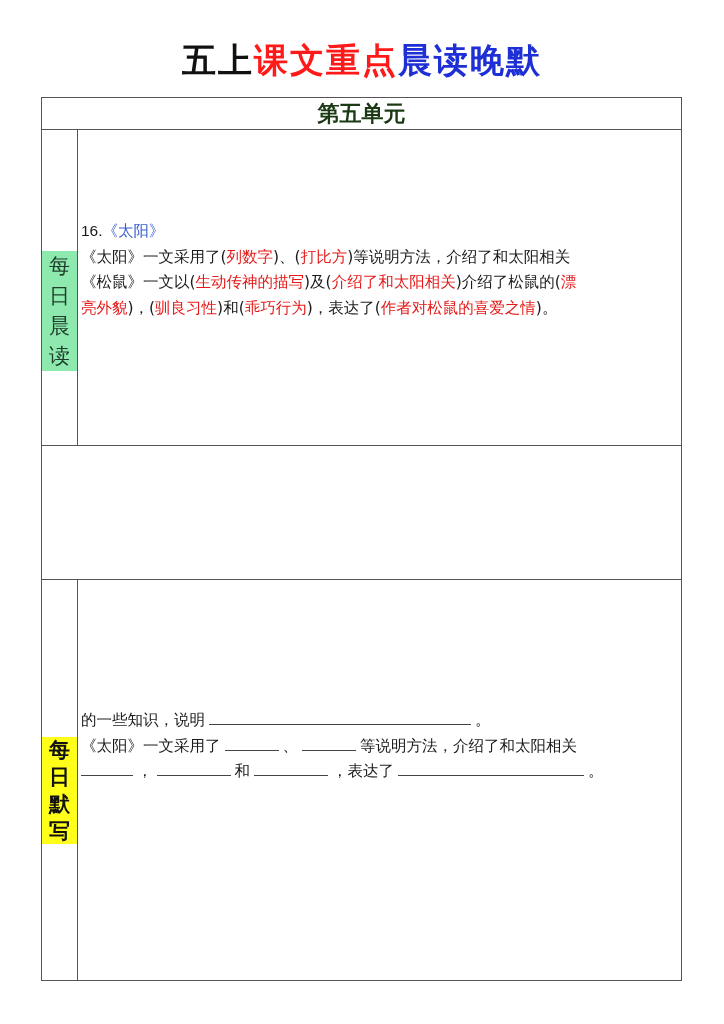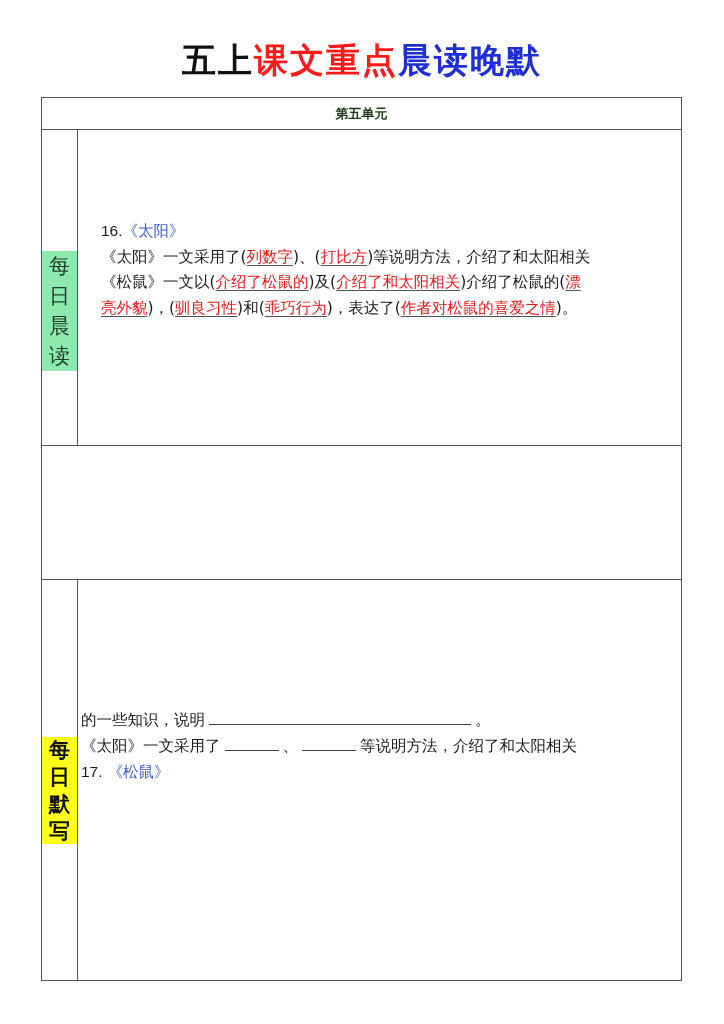--- a/index.html
+++ b/index.html
@@ -6,38 +6,38 @@
   body { width:724px; height:1024px; position:relative; overflow:hidden;
          font-family:"DejaVu Sans", sans-serif; color:#1a1a1a; }
   .title { position:absolute; top:38px; left:0; width:724px; text-align:center;
            font-family:"DejaVu Serif", serif; font-size:34px; font-weight:bold; letter-spacing:2px; }
   .t-black { color:#111111; } .t-red { color:#ff1a1a; } .t-blue { color:#1f2fd6; }
   .sheet { position:absolute; left:41px; top:97px; width:641px; height:884px;
            border:1.3px solid #555; box-sizing:border-box; }
   .row { position:absolute; left:0; width:100%; border-bottom:1.3px solid #555; box-sizing:border-box; }
   .row.last { border-bottom:none; }
   .header-row { top:0; height:32px; text-align:center; }
-  .header-row span { font-family:"DejaVu Serif", serif; font-weight:bold; font-size:13px;
+  .header-row span { font-family:"DejaVu Serif", serif; font-weight:bold; font-size:22px;
                      color:#1b3a14; line-height:31px; }
   .morning { top:32px; height:316px; }
   .blank { top:348px; height:134px; }
   .evening { top:482px; height:401px; }
   .label-col { position:absolute; left:0; top:0; width:36px; height:100%; border-right:1.3px solid #555; box-sizing:border-box; }
   .label-bg { position:absolute; left:0; width:35px; }
   .label-text { position:absolute; left:0; width:35px; text-align:center; font-size:21px; line-height:30px; }
   .morning .label-bg { top:121px; height:120px; background:#8de9ad; }
   .morning .label-text { top:121px; color:#1f3d2b; font-family:"DejaVu Serif", serif; }
   .evening .label-bg { top:157px; height:107px; background:#ffff1a; }
   .evening .label-text { top:156px; color:#111; font-weight:bold; line-height:27px; font-family:"DejaVu Serif", serif; }
   .content { position:absolute; left:39px; right:8px; font-size:15.5px; line-height:25.5px; }
-  .morning .content { top:88px;margin-left:20px; }
+  .morning .content { top:88px; }
   .evening .content { top:128px; }
   .num { font-family:"Liberation Sans", sans-serif; }
   .book { color:#3a5fd0; }
-  .ans { color:#e51919; text-decoration:underline; text-decoration-color:#555; text-underline-offset:3px; }
+  .ans { color:#e51919; text-decoration-color:#555; text-underline-offset:3px; }
   .blankline { display:inline-block; border-bottom:1.3px solid #444; height:14px; vertical-align:baseline; margin:0 4px; }
   .line { white-space:nowrap; }
 </style>
 </head>
 <body>
 
 <div class="title">
   <span class="t-black">五上</span><span class="t-red">课文重点</span><span class="t-blue">晨读晚默</span>
 </div>
 
@@ -58,21 +58,21 @@
       </div>
     </div>
     <div class="content">
       <div class="line">
         <span class="num">16.</span><span class="book">《太阳》</span>
       </div>
       <div class="line">
         <span>《太阳》一文采用了(</span><span class="ans">列数字</span><span>)、(</span><span class="ans">打比方</span><span>)等说明方法，介绍了和太阳相关</span>
       </div>
       <div class="line">
-        <span>《松鼠》一文以(</span><span class="ans">介绍了松鼠的</span><span>)及(</span><span class="ans">介绍了和太阳相关</span><span>)介绍了松鼠的(</span><span class="ans">漂</span>
+        <span>《松鼠》一文以(</span><span class="ans">生动传神的描写</span><span>)及(</span><span class="ans">介绍了和太阳相关</span><span>)介绍了松鼠的(</span><span class="ans">漂</span>
       </div>
       <div class="line">
         <span class="ans">亮外貌</span><span>)，(</span><span class="ans">驯良习性</span><span>)和(</span><span class="ans">乖巧行为</span><span>)，表达了(</span><span class="ans">作者对松鼠的喜爱之情</span><span>)。</span>
       </div>
     </div>
   </div>
 
   <div class="row blank"></div>
 
   <div class="row evening last">
@@ -86,17 +86,17 @@
       </div>
     </div>
     <div class="content">
       <div class="line">
         <span>的一些知识，说明</span><span class="blankline" style="width:262px"></span><span>。</span>
       </div>
       <div class="line">
         <span>《太阳》一文采用了</span><span class="blankline" style="width:54px"></span><span>、</span><span class="blankline" style="width:54px"></span><span>等说明方法，介绍了和太阳相关</span>
       </div>
       <div class="line">
-        <span class="num">17.</span>&nbsp;<span class="book">《松鼠》</span>
+        <span class="blankline" style="width:52px;margin-left:0"></span><span>，</span><span class="blankline" style="width:74px"></span><span>和</span><span class="blankline" style="width:74px"></span><span>，表达了</span><span class="blankline" style="width:186px"></span><span>。</span>
       </div>
     </div>
   </div>
 </div>
 
 </body></html>

